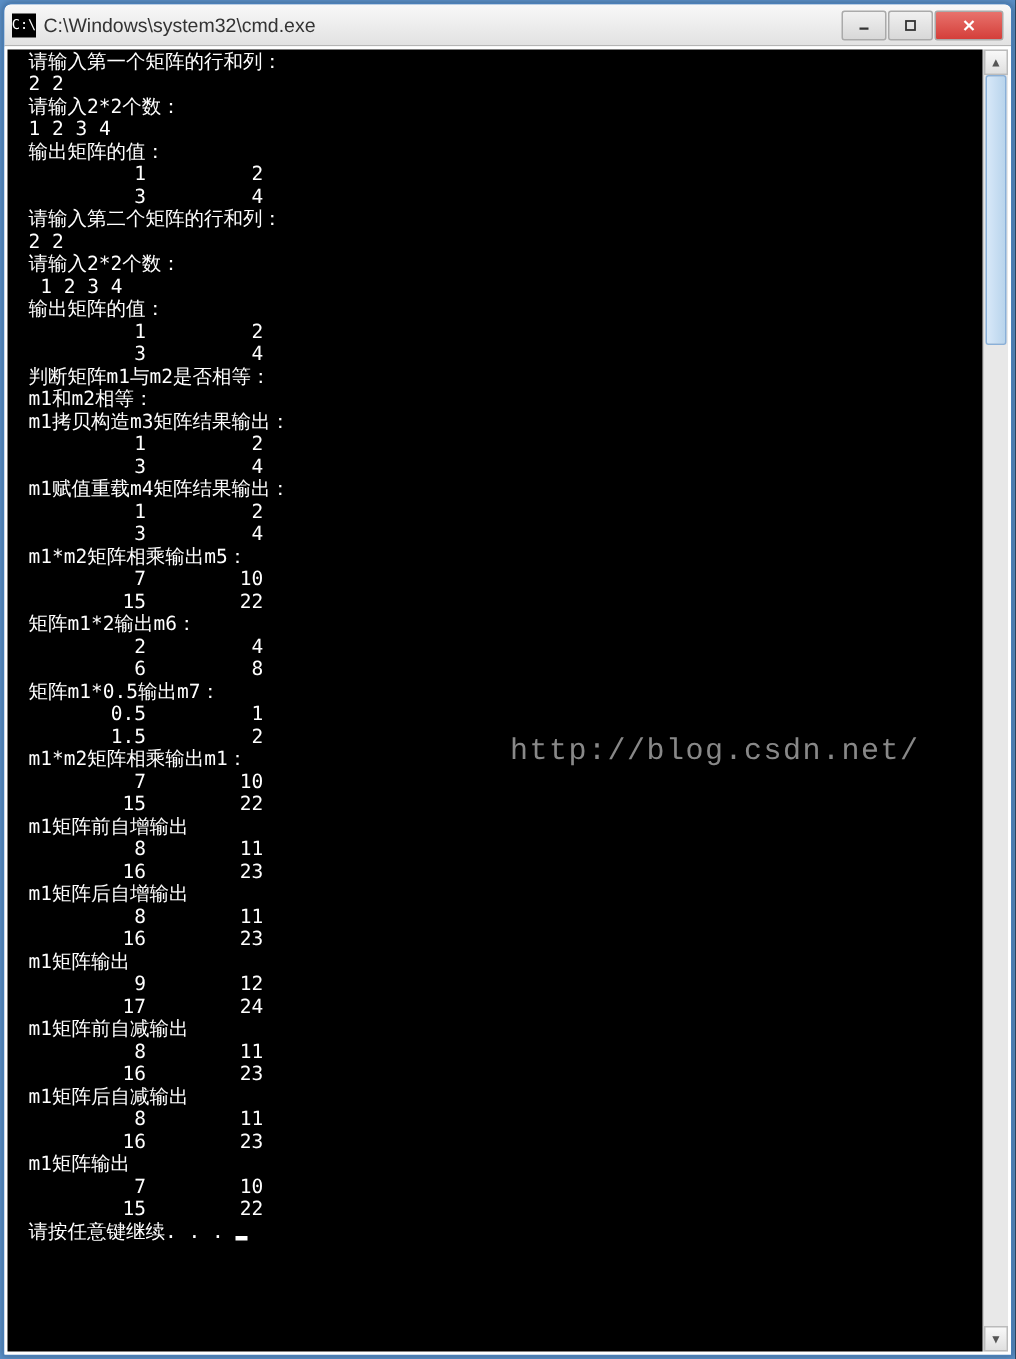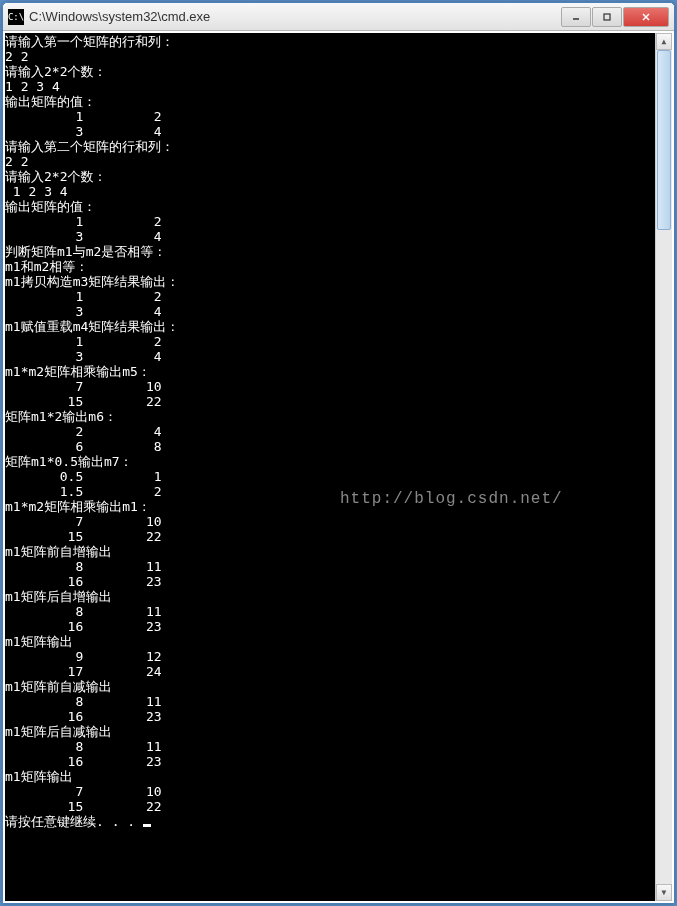--- a/index.html
+++ b/index.html
@@ -79,21 +79,21 @@
       background: #fff;
       padding: 2px;
     }
     .console {
       flex: 1;
       background: #000;
       color: #fff;
       font-family: 'SimSun', 'NSimSun', monospace;
       font-size: 13px;
       line-height: 15px;
-      padding: 1px 0;
+      padding: 1px 14px;
       white-space: pre;
       overflow: hidden;
       position: relative;
     }
     .scrollbar {
       width: 17px;
       background: #f0f0f0;
       border-left: 1px solid #ccc;
       display: flex;
       flex-direction: column;
@@ -131,21 +131,21 @@
       background: #fff;
       vertical-align: bottom;
       margin-bottom: 2px;
     }
     .watermark {
       position: absolute;
       top: 490px;
       left: 340px;
       color: #888;
       font-family: 'Courier New', monospace;
-      font-size: 16px;
+      font-size: 20px;
       pointer-events: none;
       letter-spacing: 1px;
     }
   </style>
 </head>
 <body>
 
 <div class="window">
   <div class="titlebar">
     <div class="titlebar-icon">C:\</div>

